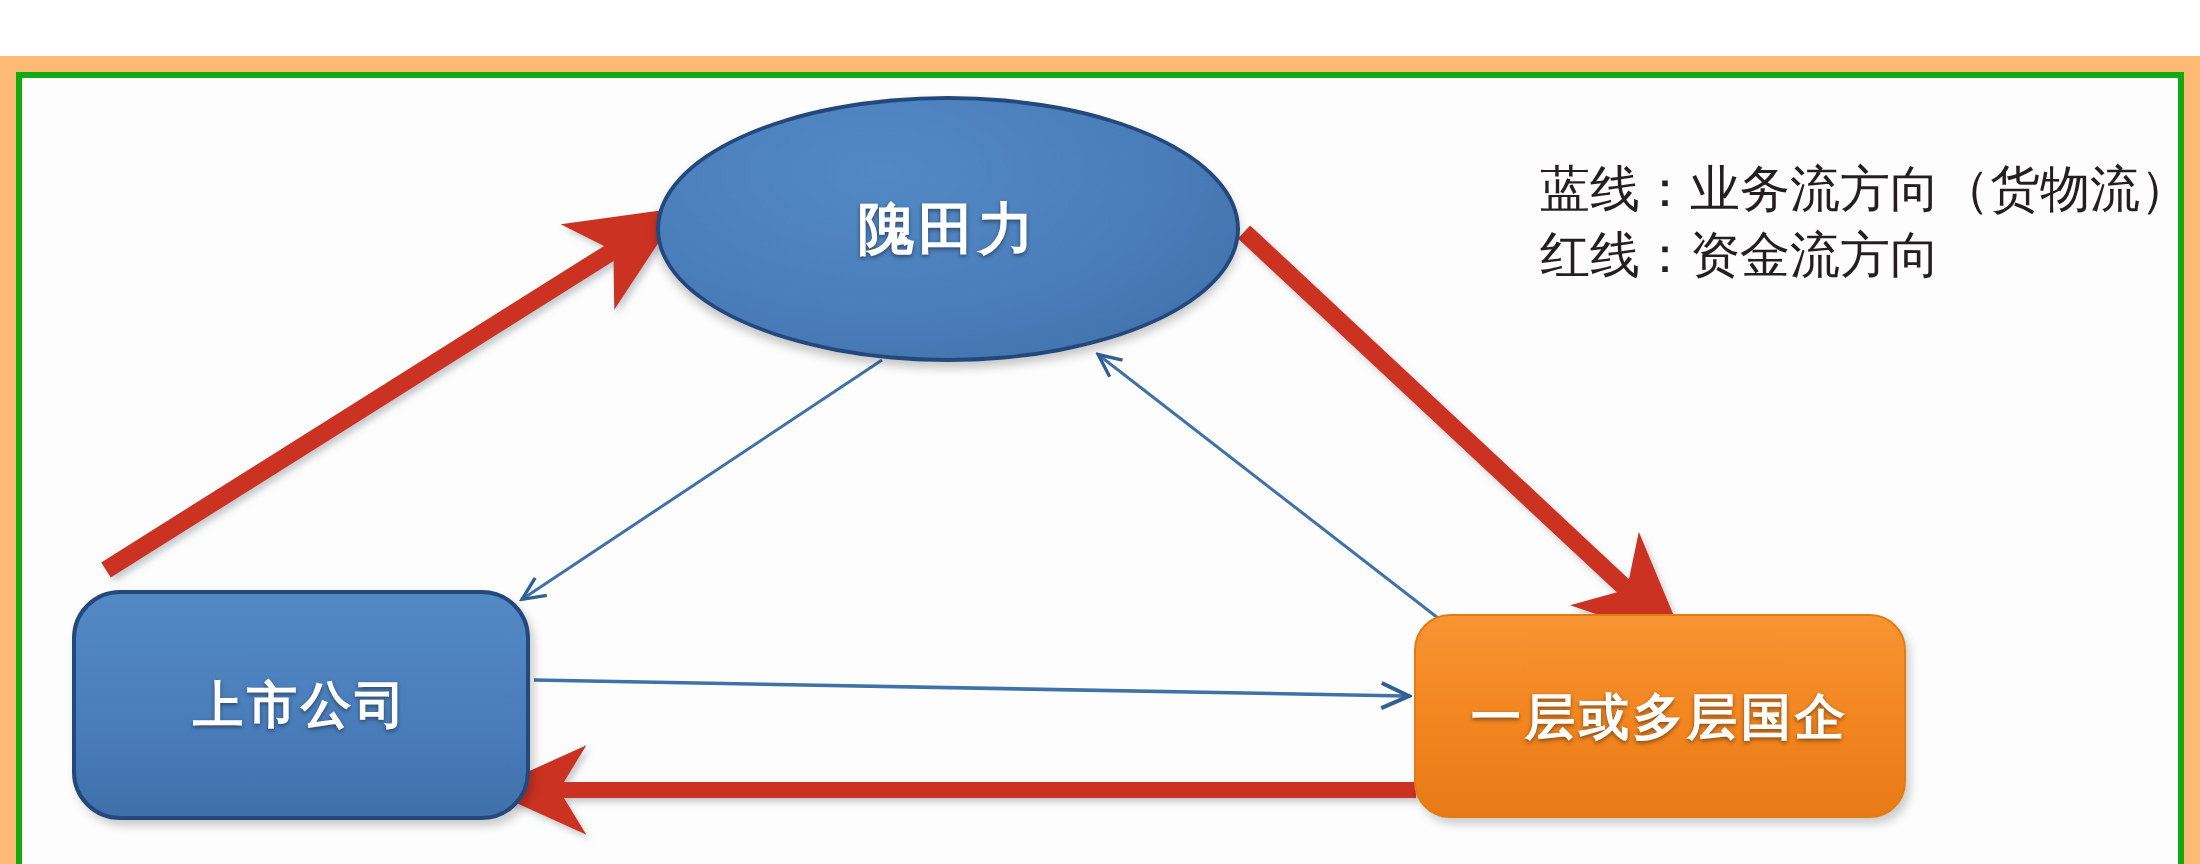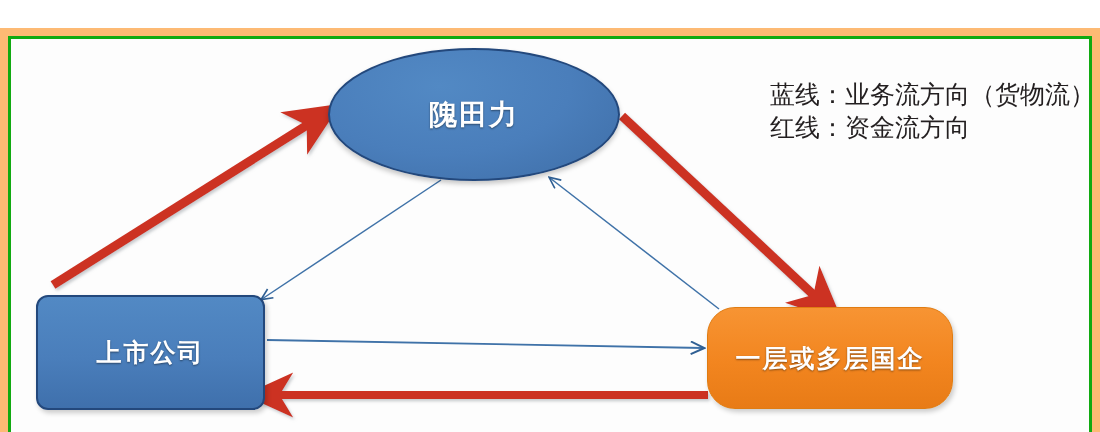--- a/index.html
+++ b/index.html
@@ -56,32 +56,32 @@
     background: radial-gradient(ellipse at 38% 28%, #5289c4 0%, #4a7ebb 52%, #3e6da6 100%);
     border: 2px solid #23487c;
     font-size: 28px;
     box-shadow: 0 3px 5px rgba(0,0,0,0.22);
   }
   #node-listed {
     left: 36px;
     top: 267px;
     width: 229px;
     height: 115px;
-    border-radius: 12px;
+    border-radius: 24px;
     background: linear-gradient(180deg, #5289c4 0%, #4a7ebb 55%, #3f70ac 100%);
     border: 2px solid #23487c;
     font-size: 25px;
     box-shadow: 2px 3px 5px rgba(0,0,0,0.20);
   }
   #node-soe {
     left: 707px;
     top: 279px;
     width: 246px;
     height: 102px;
-    border-radius: 28px;
+    border-radius: 18px;
     background: linear-gradient(180deg, #f79433 0%, #f2851f 55%, #e87b16 100%);
     border: 1px solid #e07c12;
     font-size: 25px;
     box-shadow: 2px 3px 5px rgba(0,0,0,0.20);
   }
   
   #legend {
     position: absolute;
     left: 770px;
     top: 50px;

